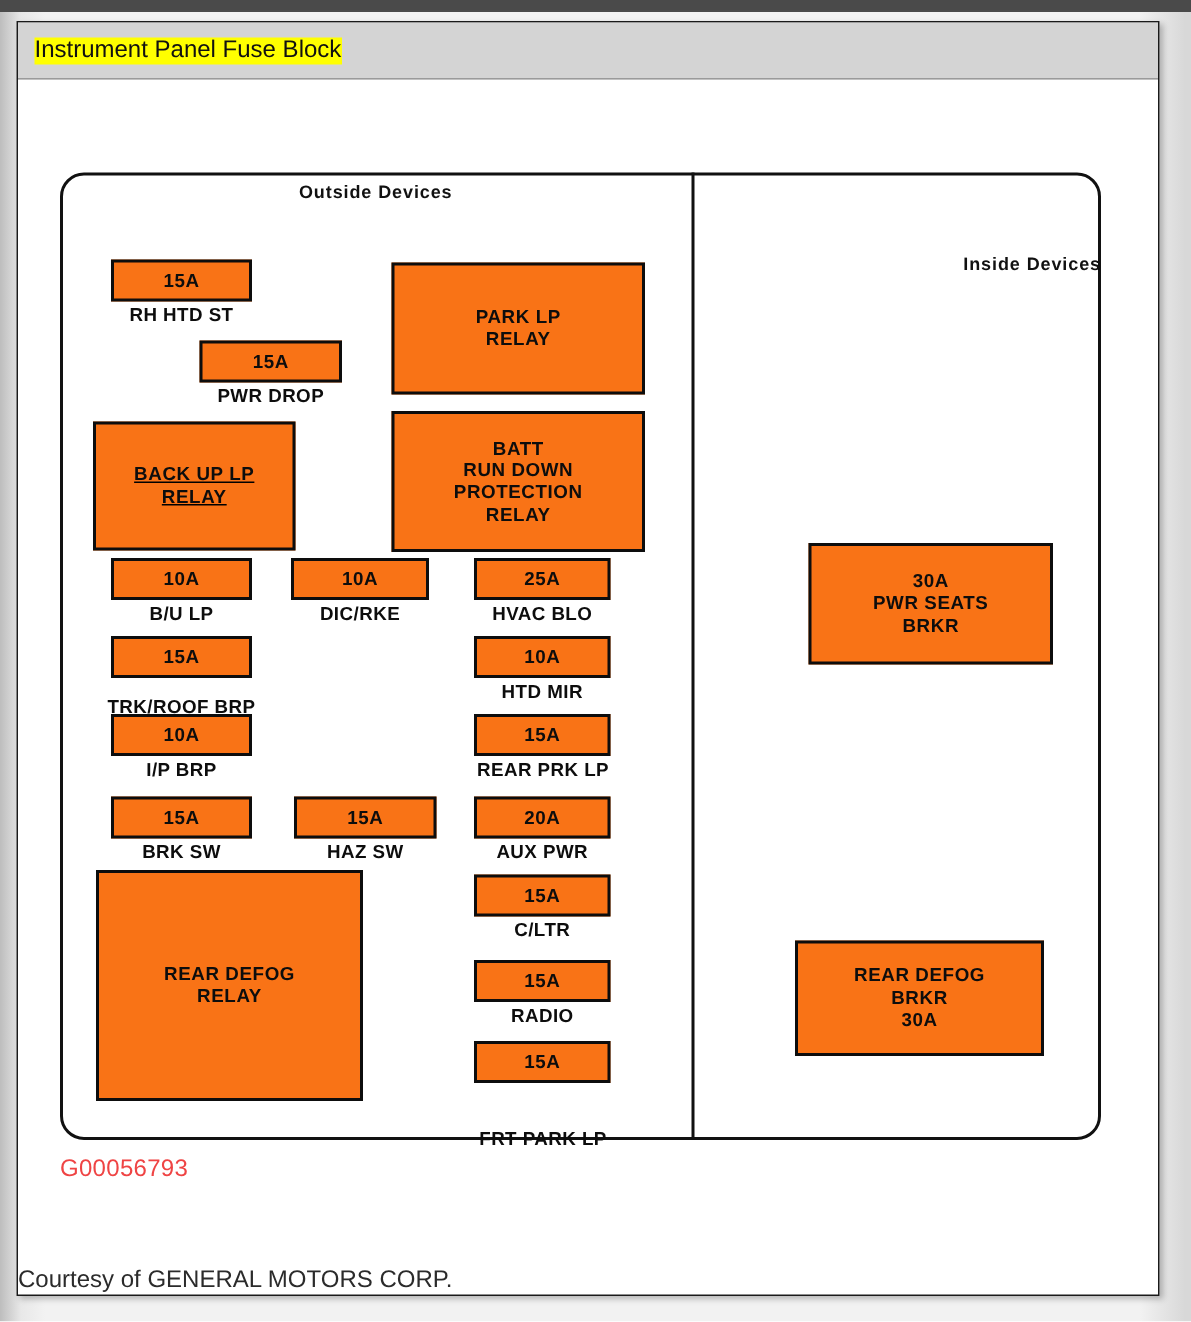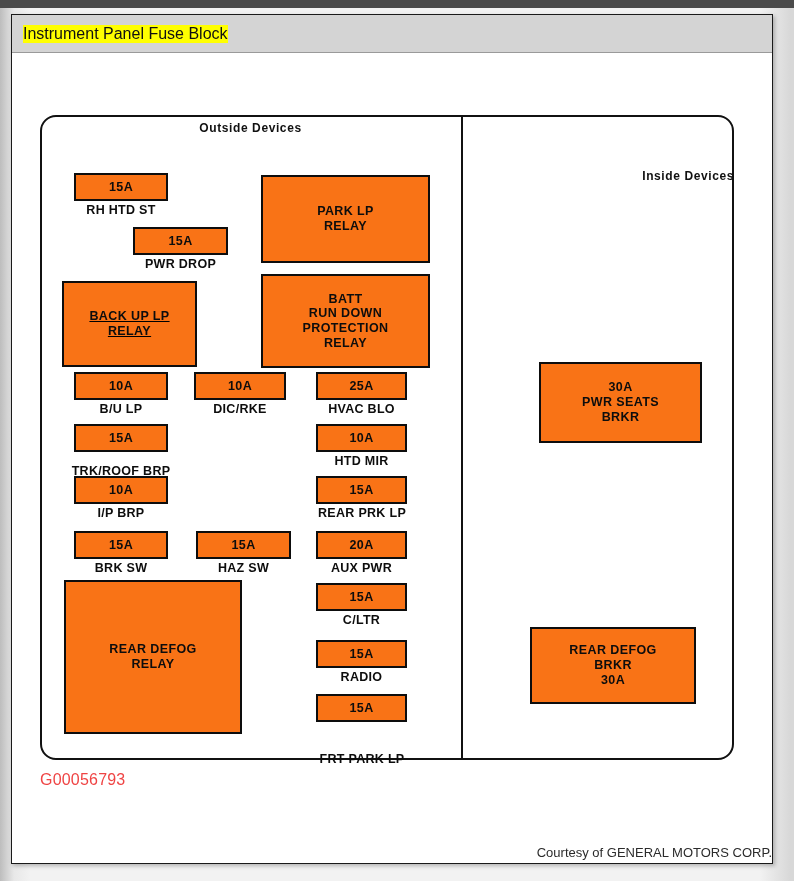--- a/index.html
+++ b/index.html
@@ -138,22 +138,22 @@
     top: 718px;
     font-size: 16px;
     color: #ef4444;
     letter-spacing: 0.2px;
   }
   #courtesy {
     position: absolute;
     left: 0;
     top: 792px;
     width: 760px;
-    text-align: right;
-    font-size: 13px;
+    text-align: left;
+    font-size: 16px;
     color: #2b2b2b;
   }
 </style>
 </head>
 <body>
 
 <div id="top-bar"></div>
 <div id="page-bg"></div>
 
 <div id="card">

